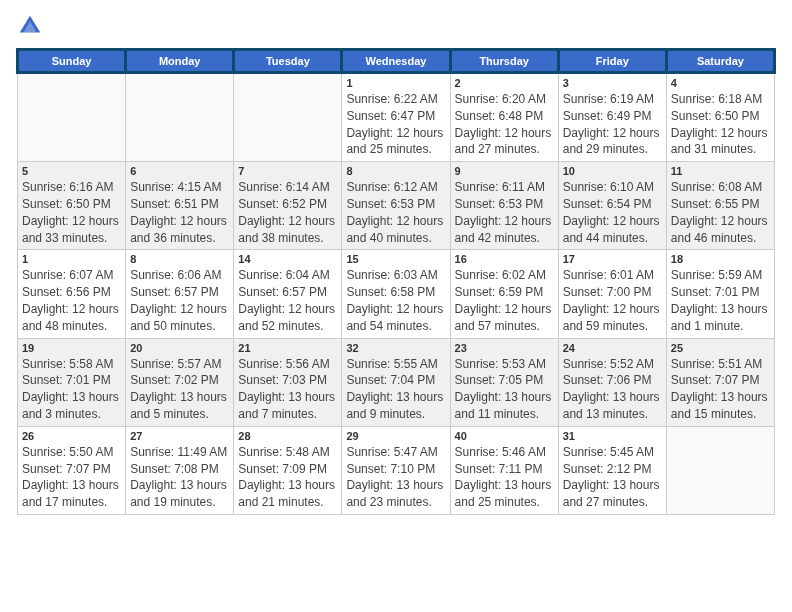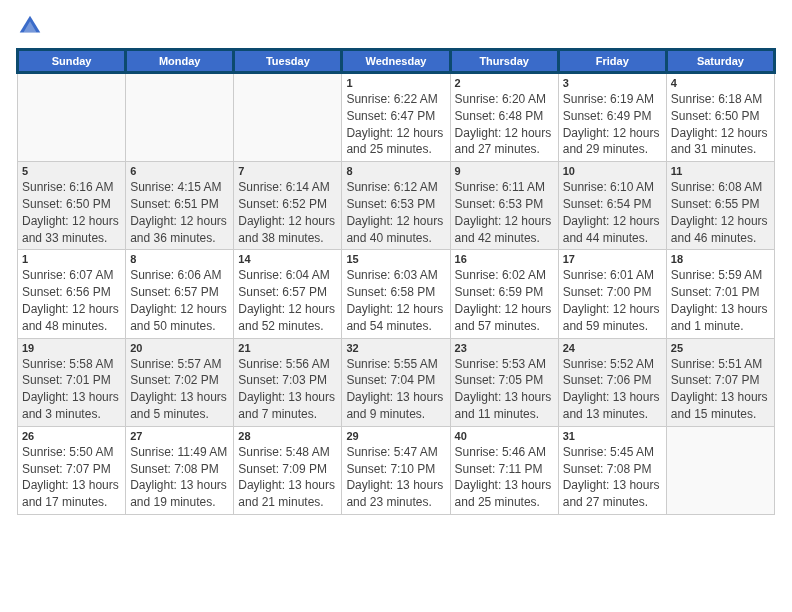--- a/index.html
+++ b/index.html
@@ -351,21 +351,21 @@
           <td>
             <div class="day-number">40</div>
             <div class="day-info">Sunrise: 5:46 AM
 Sunset: 7:11 PM
 Daylight: 13 hours
 and 25 minutes.</div>
           </td>
           <td>
             <div class="day-number">31</div>
             <div class="day-info">Sunrise: 5:45 AM
-Sunset: 7:08 PM
+Sunset: 2:12 PM
 Daylight: 13 hours
 and 27 minutes.</div>
           </td>
           <td class="empty-cell"></td>
         </tr>
       </tbody>
   </table>
 </div>
 
 </body></html>

